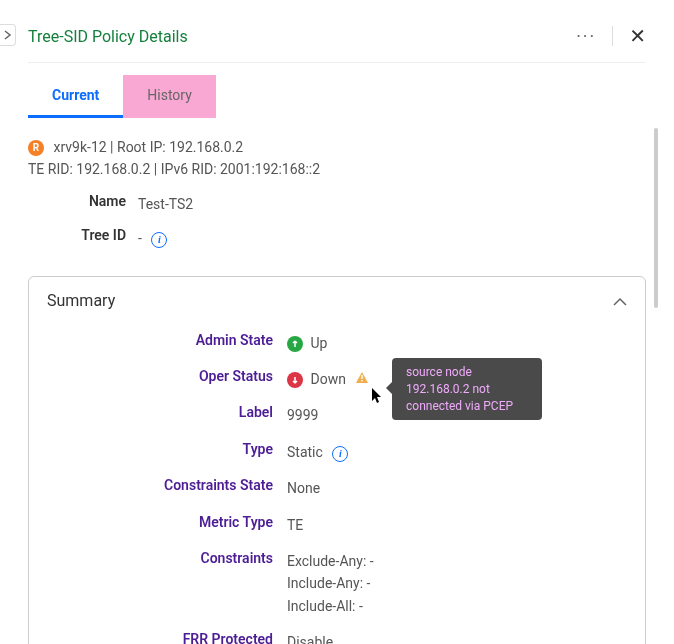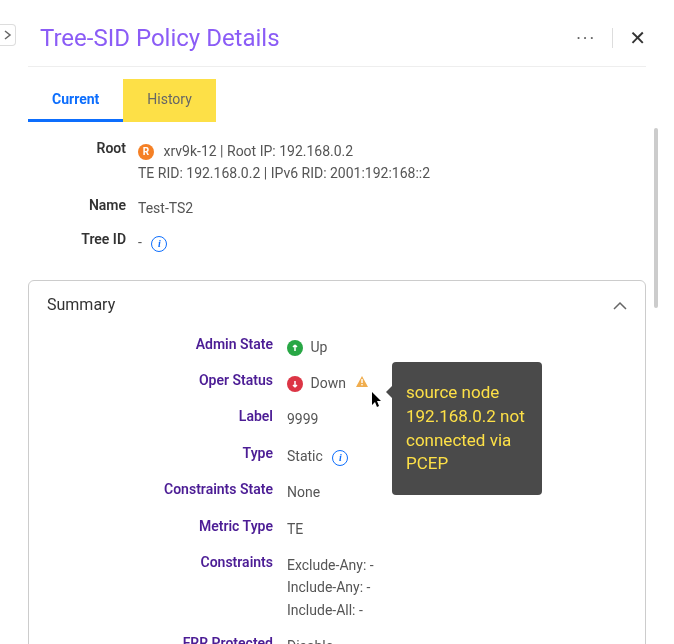--- a/index.html
+++ b/index.html
@@ -31,24 +31,23 @@
       padding: 0 28px 0 28px;
     }
     .header-row {
       display: flex;
       align-items: center;
       justify-content: space-between;
       padding: 24px 0 14px 0;
       border-bottom: 1px solid #eee;
     }
     .header-title {
-      font-size: 24px;
+      font-size: 16px;
       font-weight: 400;
-      color: #8b5cf6;
-      margin-left: 12px;
+      color: #15803d;
     }
     .header-actions {
       display: flex;
       align-items: center;
       gap: 16px;
     }
     .header-actions .more {
       font-size: 18px;
       color: #666;
       letter-spacing: 2px;
@@ -75,21 +74,21 @@
       cursor: pointer;
       border-bottom: 3px solid transparent;
       color: #666;
     }
     .tab.active {
       color: #0d6efd;
       border-bottom-color: #0d6efd;
       font-weight: 700;
     }
     .tab.inactive {
-      background: #fde047;
+      background: #f9a8d4;
     }
     .kv-section {
       padding: 18px 0 10px 0;
     }
     .kv-row {
       display: flex;
       align-items: flex-start;
       margin-bottom: 12px;
     }
     .kv-label {
@@ -194,24 +193,24 @@
       color: #f0ad4e;
       margin-left: 6px;
       font-size: 14px;
       cursor: pointer;
     }
     .tooltip {
       position: absolute;
       left: 345px;
       top: -10px;
       background: #4a4a4a;
-      color: #fde047;
-      padding: 19px 14px;
+      color: #f0abfc;
+      padding: 6px 14px;
       border-radius: 4px;
-      font-size: 17px;
+      font-size: 12px;
       line-height: 1.4;
       width: 150px;
       z-index: 10;
     }
     .tooltip::before {
       content: "";
       position: absolute;
       left: -6px;
       top: 24px;
       border-top: 6px solid transparent;
@@ -259,21 +258,20 @@
     </div>
   </div>
 
   <div class="tabs">
     <div class="tab active">Current</div>
     <div class="tab inactive">History</div>
   </div>
 
   <div class="kv-section">
     <div class="kv-row">
-      <div class="kv-label">Root</div>
       <div class="kv-value">
         <span class="root-badge">R</span>
         <span>xrv9k-12 | Root IP: 192.168.0.2</span><br>
         <span>TE RID: 192.168.0.2 | IPv6 RID: 2001:192:168::2</span>
       </div>
     </div>
     <div class="kv-row">
       <div class="kv-label">Name</div>
       <div class="kv-value">Test-TS2</div>
     </div>

